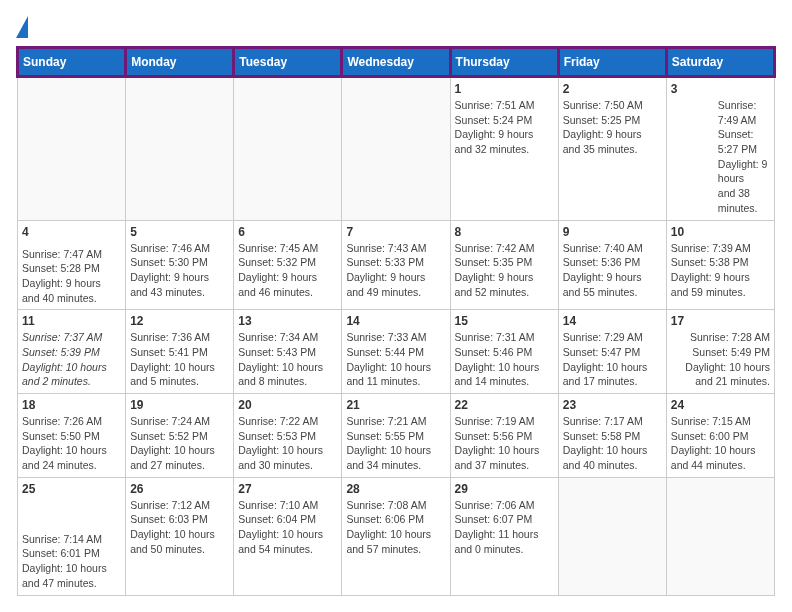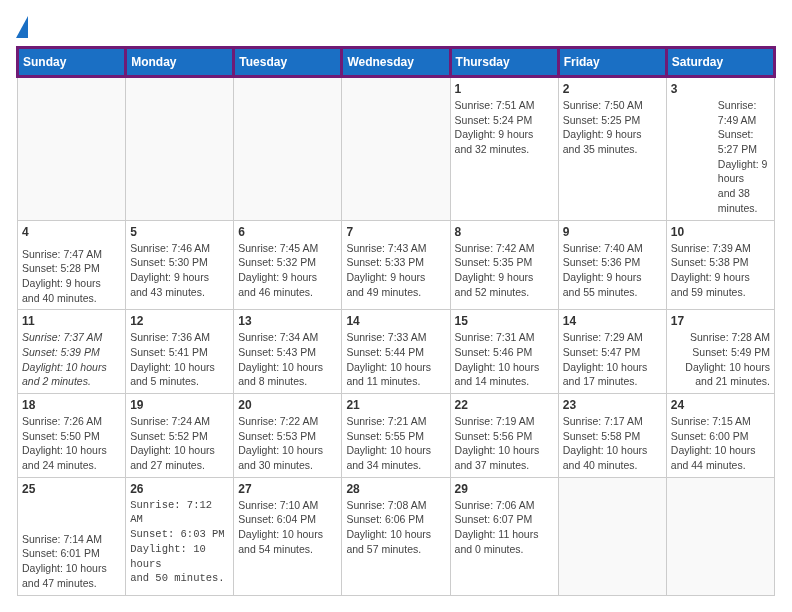--- a/index.html
+++ b/index.html
@@ -305,21 +305,21 @@
       <tr>
         <td>
           <div class="day-number">25</div>
           <div class="day-info" style="white-space: pre-line; margin-top: 36px;">Sunrise: 7:14 AM
 Sunset: 6:01 PM
 Daylight: 10 hours
 and 47 minutes.</div>
         </td>
         <td>
           <div class="day-number">26</div>
-          <div class="day-info" style="white-space: pre-line; font-family: Liberation Mono, monospace;">Sunrise: 7:12 AM
+          <div class="day-info" style="white-space: pre-line;">Sunrise: 7:12 AM
 Sunset: 6:03 PM
 Daylight: 10 hours
 and 50 minutes.</div>
         </td>
         <td>
           <div class="day-number">27</div>
           <div class="day-info" style="white-space: pre-line;">Sunrise: 7:10 AM
 Sunset: 6:04 PM
 Daylight: 10 hours
 and 54 minutes.</div>

